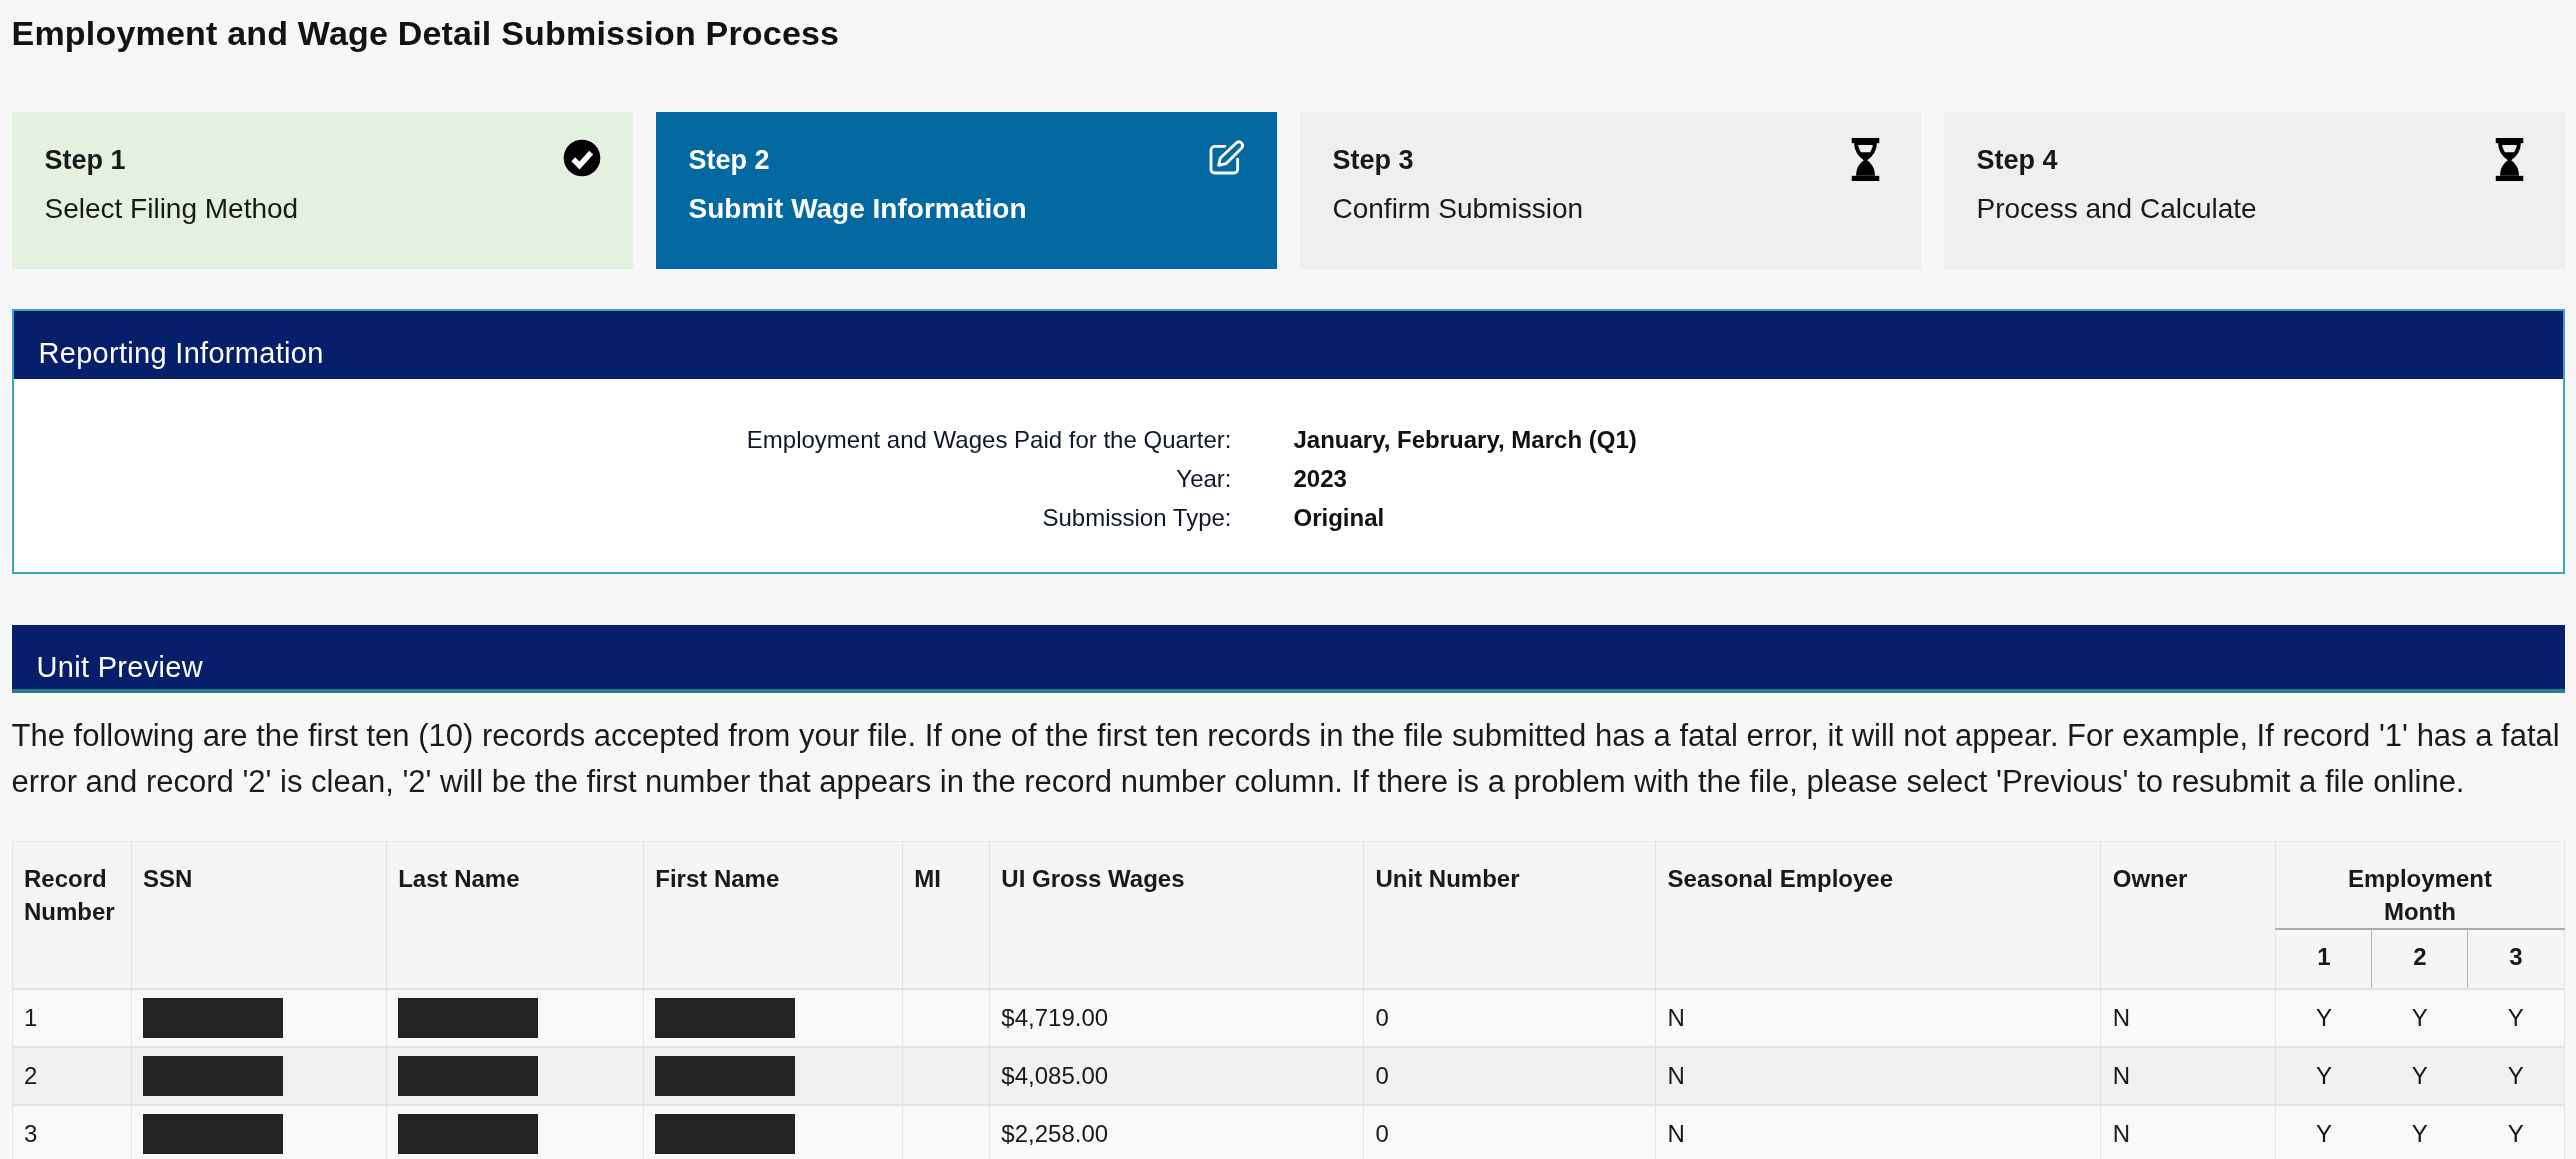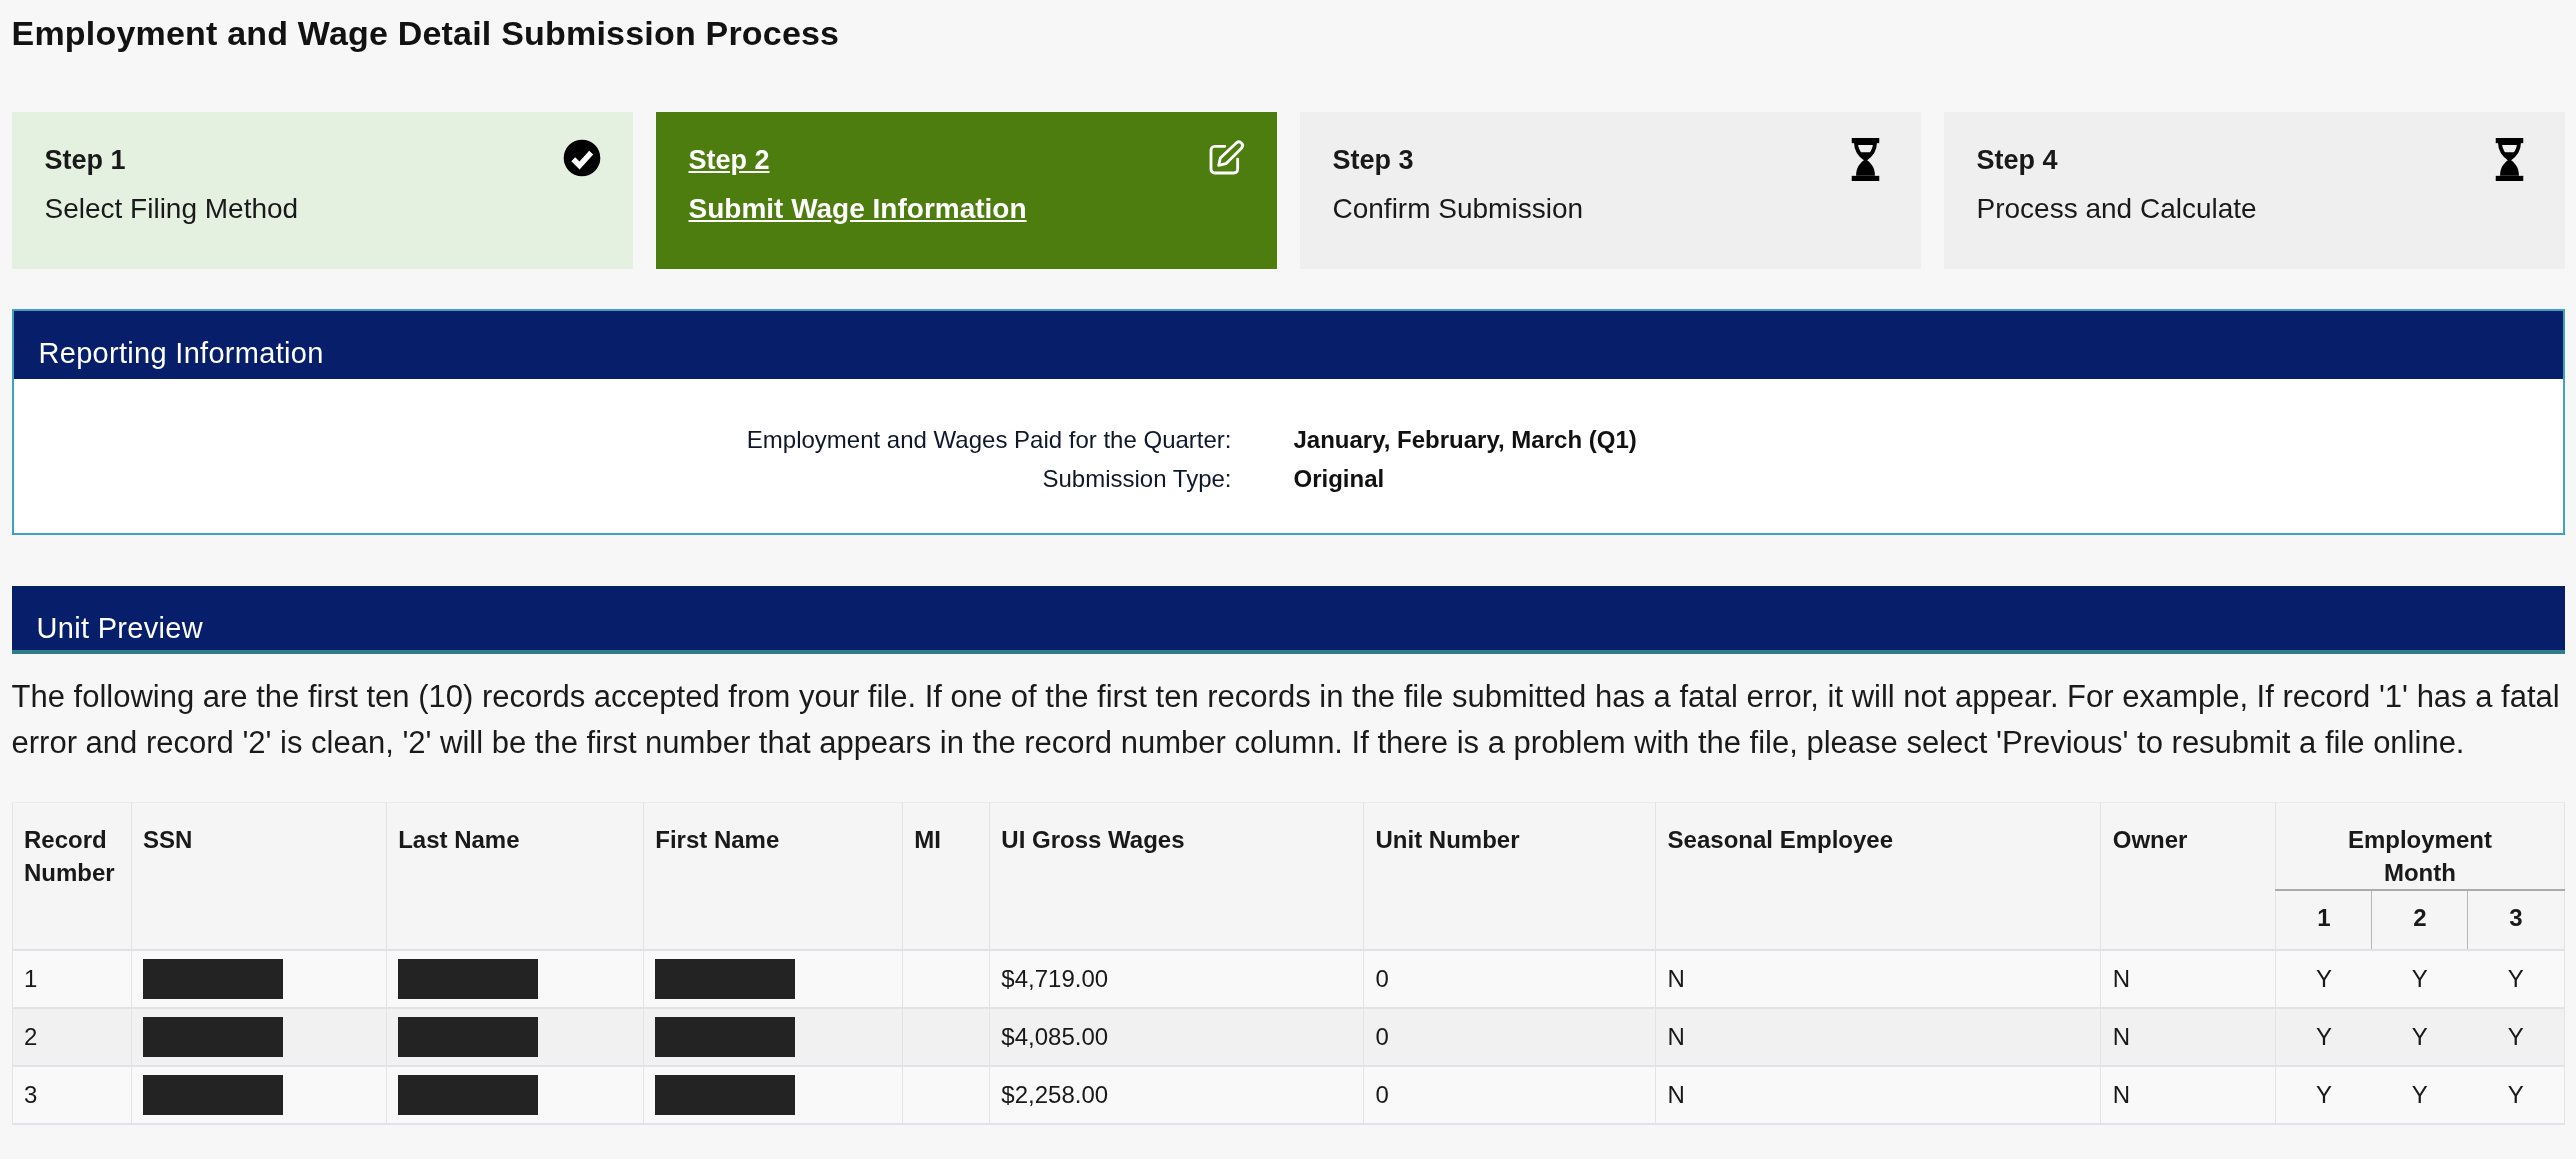--- a/index.html
+++ b/index.html
@@ -18,21 +18,21 @@
     line-height:41px;
     font-weight:700;
     color:#121212;
     letter-spacing:0.2px;
   }
 
   
   .steps { display:flex; gap:23px; margin-top:58px; height:157px; }
   .step { flex:1 1 0; position:relative; padding:31px 33px; }
   .step--complete { background:#e4f1e1; }
-  .step--active   { background:#4d7c0f; color:#ffffff;text-decoration:underline; }
+  .step--active   { background:#0369a1; color:#ffffff; }
   .step--pending  { background:#f0efef; }
   .step__label { font-size:27px; font-weight:700; line-height:35px; margin-bottom:13px; }
   .step__name  { font-size:28px; font-weight:400; line-height:36px; }
   .step--active .step__name { font-weight:700; }
   .step__icon { position:absolute; top:26px; right:31px; width:40px; height:40px; }
   .step__icon svg { display:block; }
 
   
   .panel-header {
     background:#071f6b;
@@ -182,20 +182,24 @@
     </div>
 
   </div>
 
   <section class="reporting-panel">
     <header class="panel-header">Reporting Information</header>
     <div class="reporting-body">
       <div class="kv-row">
         <div class="kv-label">Employment and Wages Paid for the Quarter:</div>
         <div class="kv-value">January, February, March (Q1)</div>
+      </div>
+      <div class="kv-row">
+        <div class="kv-label">Year:</div>
+        <div class="kv-value">2023</div>
       </div>
       <div class="kv-row">
         <div class="kv-label">Submission Type:</div>
         <div class="kv-value">Original</div>
       </div>
     </div>
   </section>
 
   <section>
     <header class="panel-header file-preview-header">Unit Preview</header>

